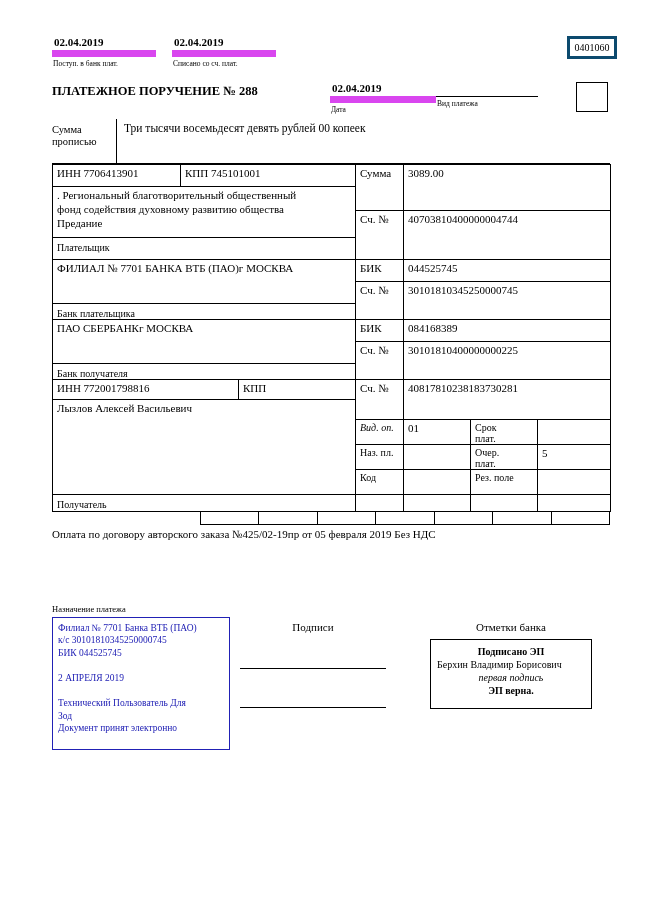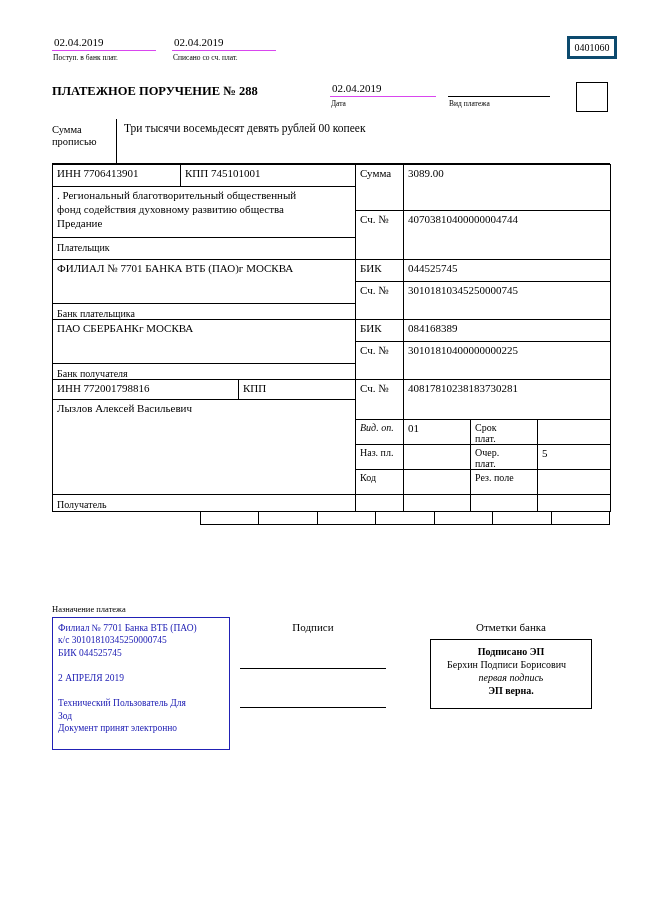--- a/index.html
+++ b/index.html
@@ -3,31 +3,31 @@
 <meta charset="utf-8">
 <style>
   html,body { margin:0; padding:0; background:#ffffff; }
   .page {
     position:relative; width:660px; height:919px; background:#fff;
     font-family:"Liberation Serif", serif; color:#000; overflow:hidden;
   }
   
   .top-dates { position:absolute; top:36px; left:52px; display:flex; gap:16px; }
   .date-block { width:104px; }
-  .date-value { font-size:11px; border-bottom:1px solid #d946ef; padding:0 2px 2px 2px; }
+  .date-value { font-size:11px; border-bottom:7px solid #d946ef; padding:0 2px 2px 2px;font-weight:bold; }
   .tiny-label { font-size:7.5px; margin-top:2px; padding-left:1px; }
   .form-code-box {
     position:absolute; top:36px; left:567px; width:44px; height:17px;
     border:3px solid #0c4a6e; font-size:10px; text-align:center; line-height:17px;
   }
   
   .doc-title { position:absolute; top:84px; left:52px; font-size:12.5px; font-weight:bold; }
   .title-date { position:absolute; top:82px; left:330px; width:106px; }
   .title-date .date-value { font-size:11px; }
-  .vid-field { position:absolute; top:82px; left:448px; width:102px; }
+  .vid-field { position:absolute; top:82px; left:436px; width:102px; }
   .vid-field .underline { border-bottom:1px solid #000; height:14px; }
   .small-box { position:absolute; top:82px; left:576px; width:30px; height:28px; border:1px solid #000; }
   
   .amount-words { position:absolute; top:119px; left:52px; width:558px; display:flex; min-height:44px; border-bottom:1px solid #000; }
   .aw-label { width:62px; border-right:1px solid #000; font-size:10.5px; padding:5px 2px 0 0; line-height:1.15; }
   .aw-value { flex:1; font-size:11.5px; padding:3px 0 0 7px; }
   
   .main-table {
     position:absolute; top:164px; left:52px; width:558px;
     display:grid;
@@ -59,21 +59,21 @@
   }
   .bs-gap { margin-top:13px; }
   .narrow { max-width:142px; }
   .signatures { position:absolute; top:621px; left:240px; width:146px; }
   .sig-title { font-size:11px; text-align:center; }
   .sig-line1 { border-bottom:1px solid #000; height:35px; }
   .sig-line2 { border-bottom:1px solid #000; height:38px; }
   .bank-marks { position:absolute; top:621px; left:430px; width:162px; }
   .bm-title { font-size:11px; text-align:center; }
   .ep-stamp {
-    margin-top:6px; border:1px solid #000; height:70px; padding:5px 16px; font-size:10px;
+    margin-top:6px; border:1px solid #000; height:70px; padding:5px 6px; font-size:10px;
     box-sizing:border-box; line-height:1.3;
   }
   .ep-line1 { font-weight:bold; text-align:center; }
   .ep-line2 { }
   .ep-line3 { font-style:italic; text-align:center; }
   .ep-line4 { font-weight:bold; text-align:center; }
 </style>
 </head>
 <body>
 
@@ -170,20 +170,21 @@
   <div class="stub-row">
     <div class="stub-cell"></div>
     <div class="stub-cell"></div>
     <div class="stub-cell"></div>
     <div class="stub-cell"></div>
     <div class="stub-cell"></div>
     <div class="stub-cell"></div>
     <div class="stub-cell"></div>
   </div>
 
+  <div class="purpose-text">Оплата по договору авторского заказа №425/02-19пр от 05 февраля 2019 Без НДС</div>
   <div class="purpose-label">Назначение платежа</div>
 
   <div class="bank-stamp-box">
     <div>Филиал № 7701 Банка ВТБ (ПАО)</div>
     <div>к/с 30101810345250000745</div>
     <div>БИК 044525745</div>
     <div class="bs-gap">2 АПРЕЛЯ 2019</div>
     <div class="bs-gap narrow">Технический Пользователь Для Зод</div>
     <div>Документ принят электронно</div>
   </div>
@@ -191,19 +192,19 @@
   <div class="signatures">
     <div class="sig-title">Подписи</div>
     <div class="sig-line1"></div>
     <div class="sig-line2"></div>
   </div>
 
   <div class="bank-marks">
     <div class="bm-title">Отметки банка</div>
     <div class="ep-stamp">
       <div class="ep-line1">Подписано ЭП</div>
-      <div class="ep-line2">Берхин Подписи Борисович</div>
+      <div class="ep-line2">Берхин Владимир Борисович</div>
       <div class="ep-line3">первая подпись</div>
       <div class="ep-line4">ЭП верна.</div>
     </div>
   </div>
 
 </div>
 
 </body></html>

